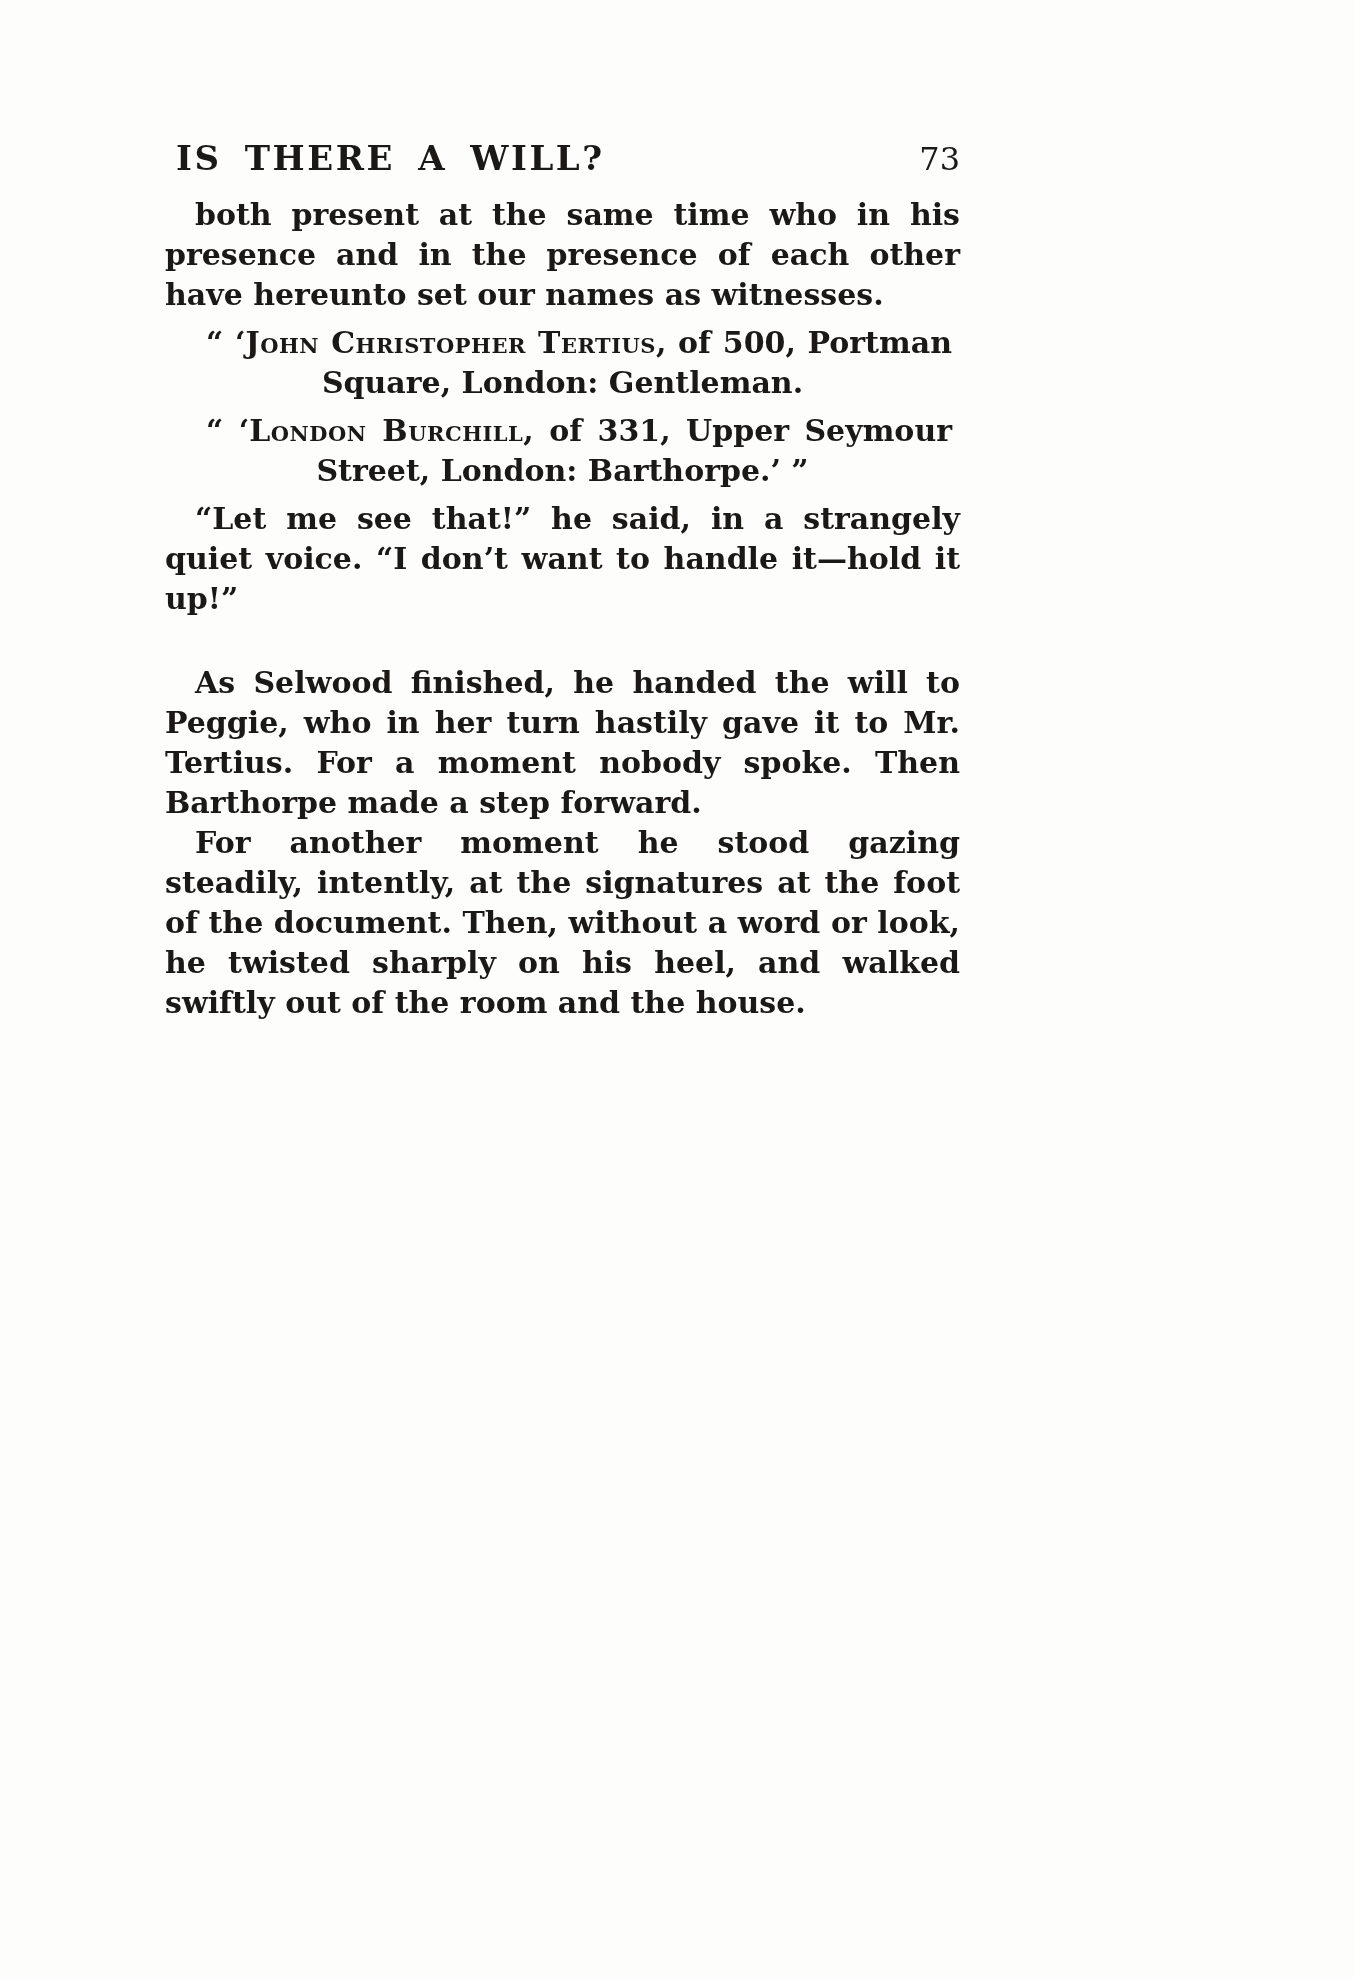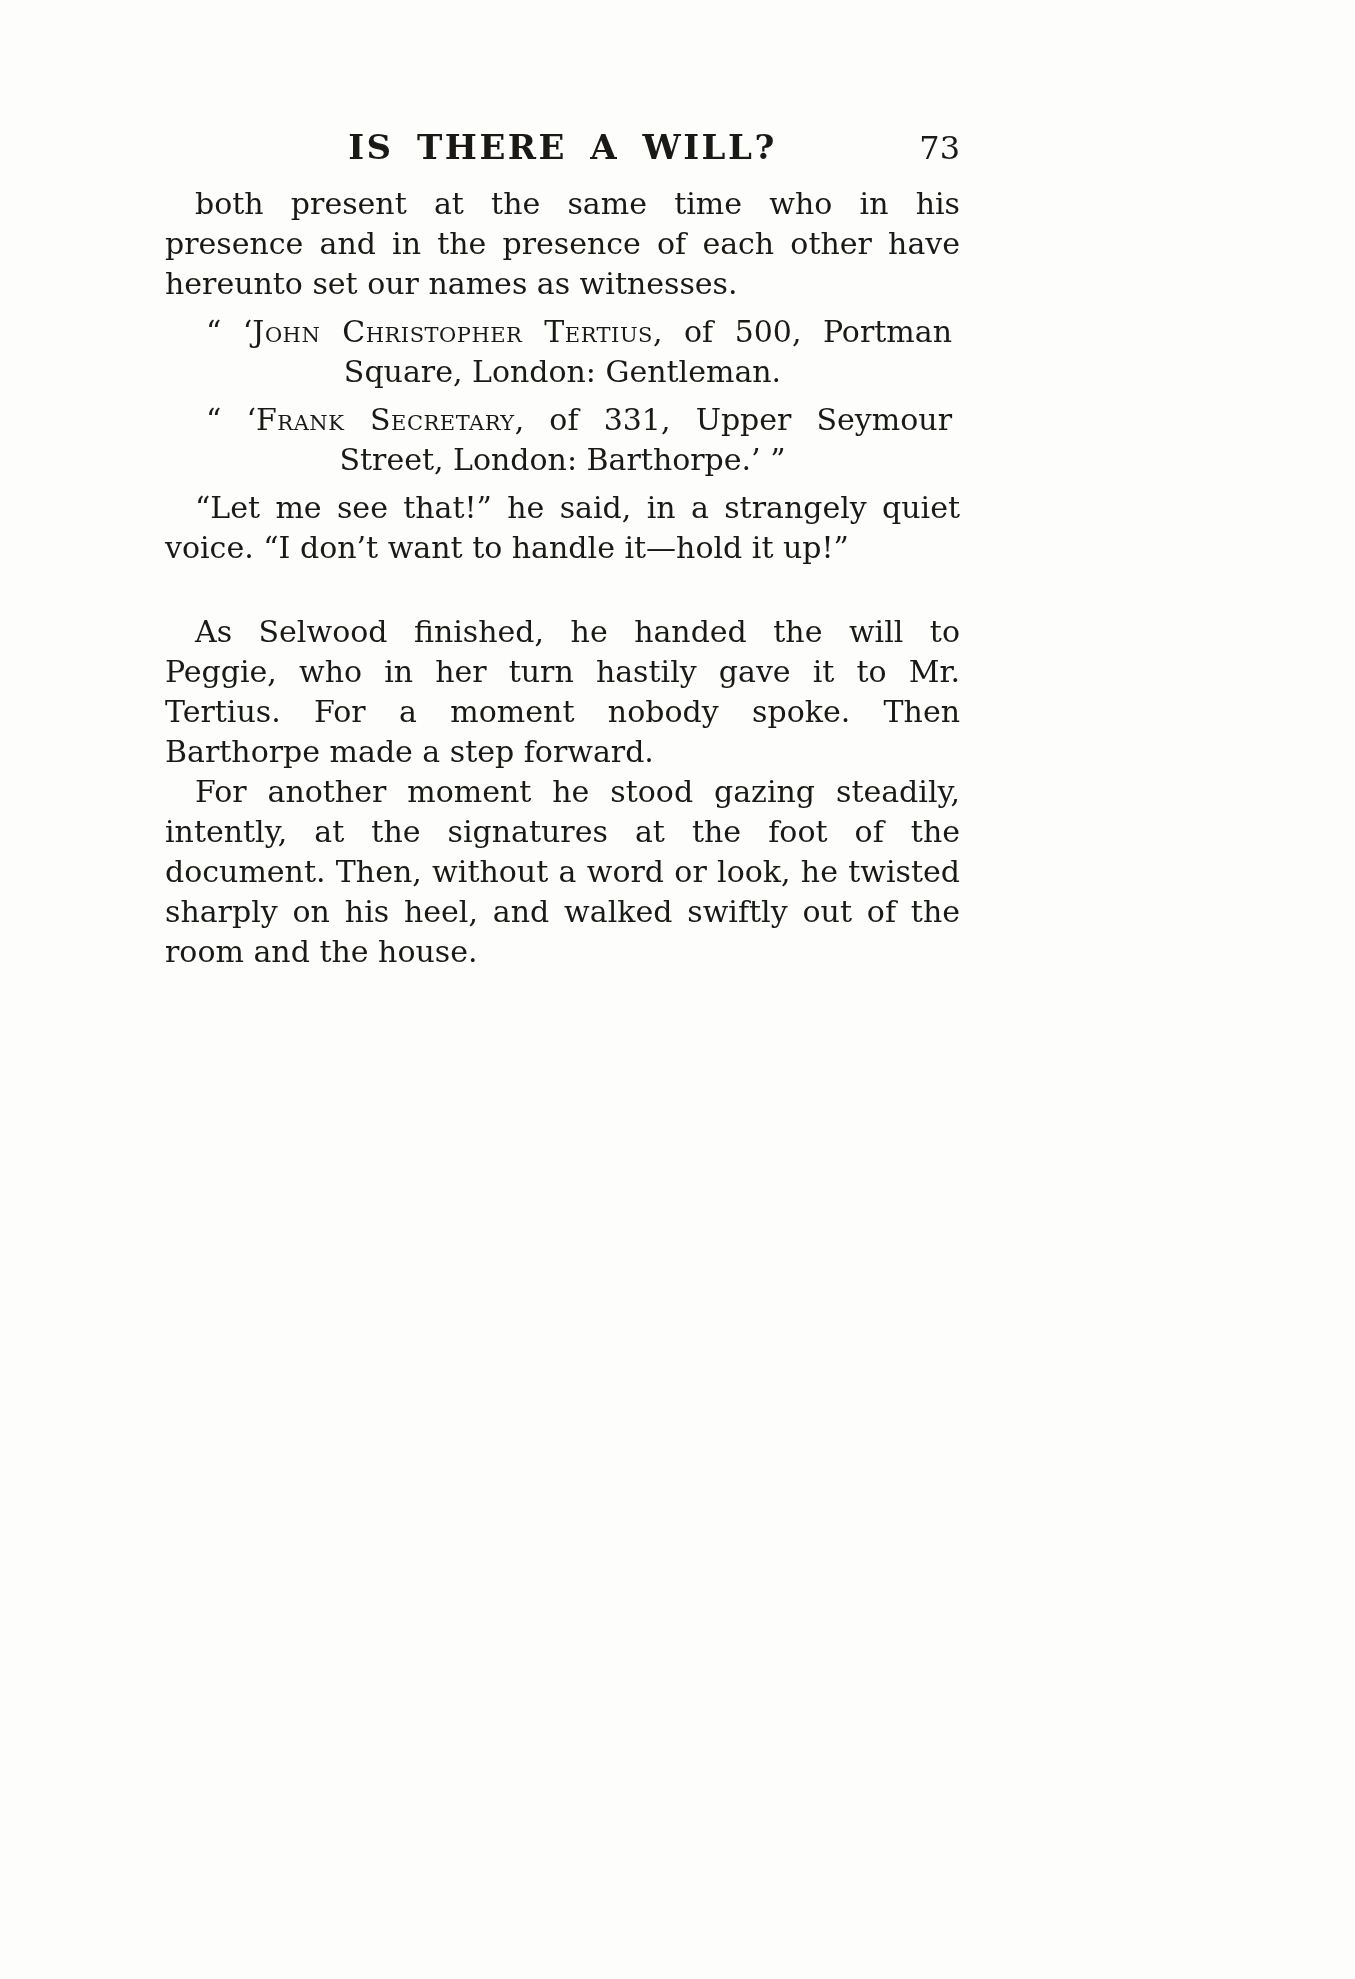--- a/index.html
+++ b/index.html
@@ -17,41 +17,42 @@
     font-family: "DejaVu Serif", serif;
     color: #1b1916;
     overflow: hidden;
   }
   .page-header {
     position: relative;
     width: 795px;
     margin-bottom: 16px;
   }
   .running-title {
-    margin: 0;
+    margin: 11px;
     font-size: 34px;
     font-weight: bold;
-    text-align: center;
+    text-align: left;
     letter-spacing: 2.5px;
     word-spacing: 9px;
     line-height: 42px;
   }
   .page-number {
     position: absolute;
     right: 0;
     top: 3px;
     font-size: 32px;
     font-weight: normal;
   }
   .page-body {
     width: 795px;
     font-size: 30px;
     line-height: 40px;
     text-align: justify;
     hyphens: none;
+    font-weight: bold;
   }
   .para {
     margin: 0;
   }
   .para.indent {
     text-indent: 1em;
   }
   .para.space-before {
     margin-top: 44px;
   }
@@ -81,20 +82,20 @@
     <h1 class="running-title">IS THERE A WILL?</h1>
     <span class="page-number">73</span>
   </header>
   <main class="page-body">
       <p class="para indent">both present at the same time who in his presence and in the presence of each other have hereunto set our names as witnesses.</p>
       <div class="witness">
         <div class="wline justify"><span>“ ‘</span><span class="smallcaps">John Christopher Tertius</span><span>, of 500, Portman</span></div>
         <div class="wline center"><span>Square, London: Gentleman.</span></div>
       </div>
       <div class="witness">
-        <div class="wline justify"><span>“ ‘</span><span class="smallcaps">Frank Secretary</span><span>, of 331, Upper Seymour</span></div>
+        <div class="wline justify"><span>“ ‘</span><span class="smallcaps">London Burchill</span><span>, of 331, Upper Seymour</span></div>
         <div class="wline center"><span>Street, London: Barthorpe.’ ”</span></div>
       </div>
       <p class="para indent">“Let me see that!” he said, in a strangely quiet voice.  “I don’t want to handle it—hold it up!”</p>
       <p class="para indent space-before">As Selwood finished, he handed the will to Peggie, who in her turn hastily gave it to Mr. Tertius.  For a moment nobody spoke.  Then Barthorpe made a step forward.</p>
       <p class="para indent">For another moment he stood gazing steadily, intently, at the signatures at the foot of the document.  Then, without a word or look, he twisted sharply on his heel, and walked swiftly out of the room and the house.</p>
     </main>
 </div>
 
 </body></html>

